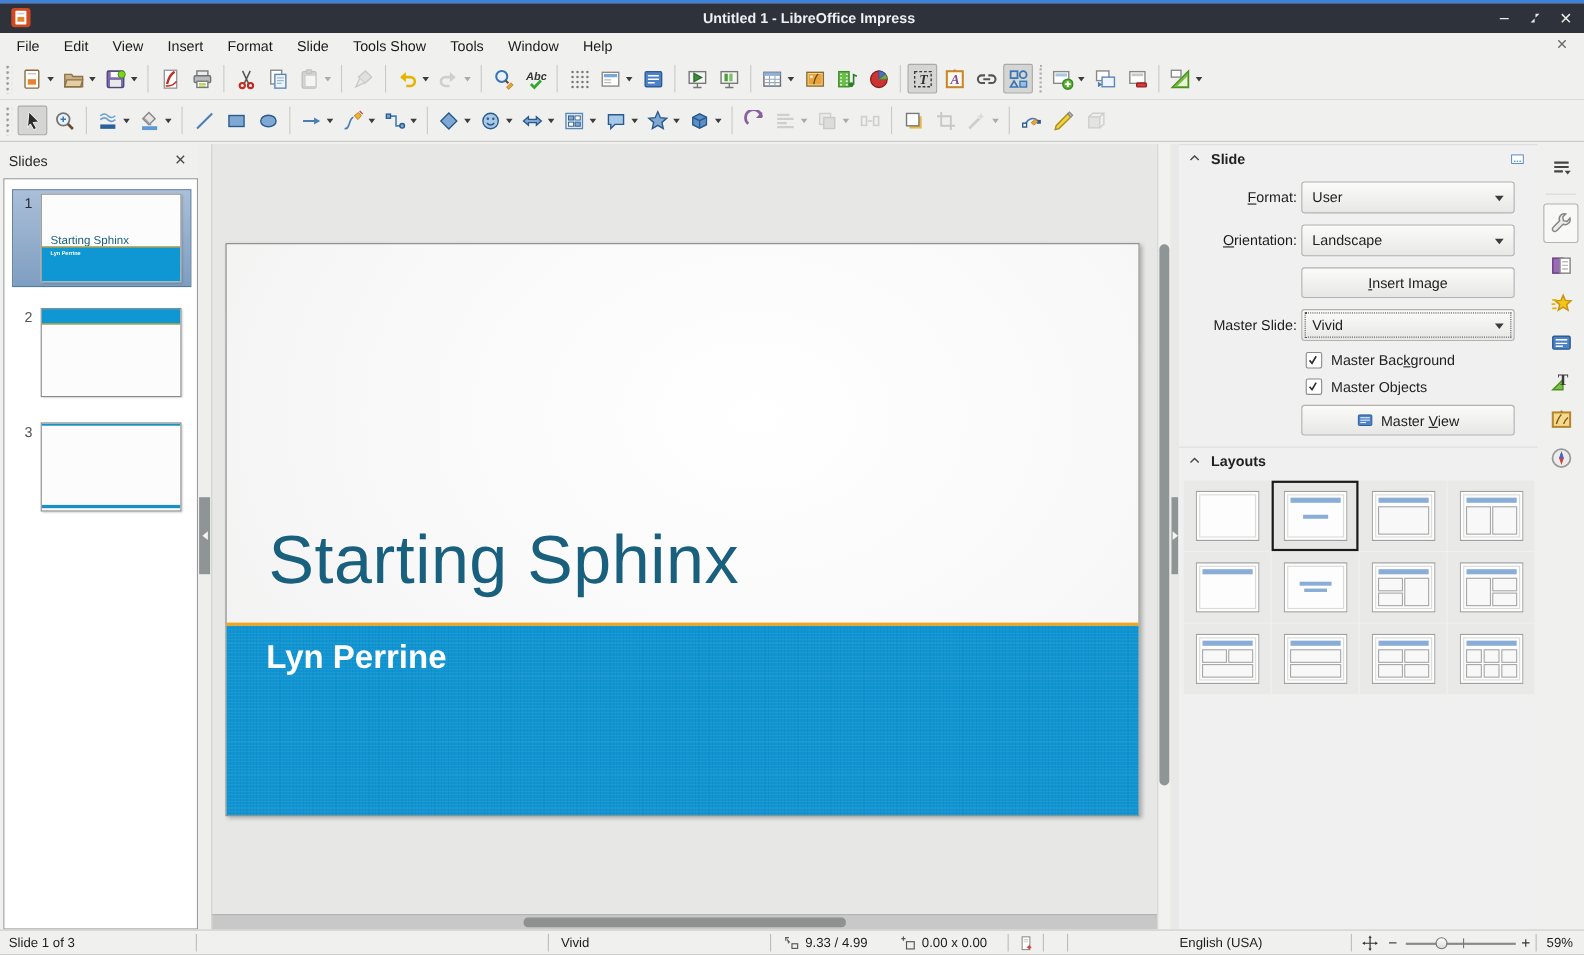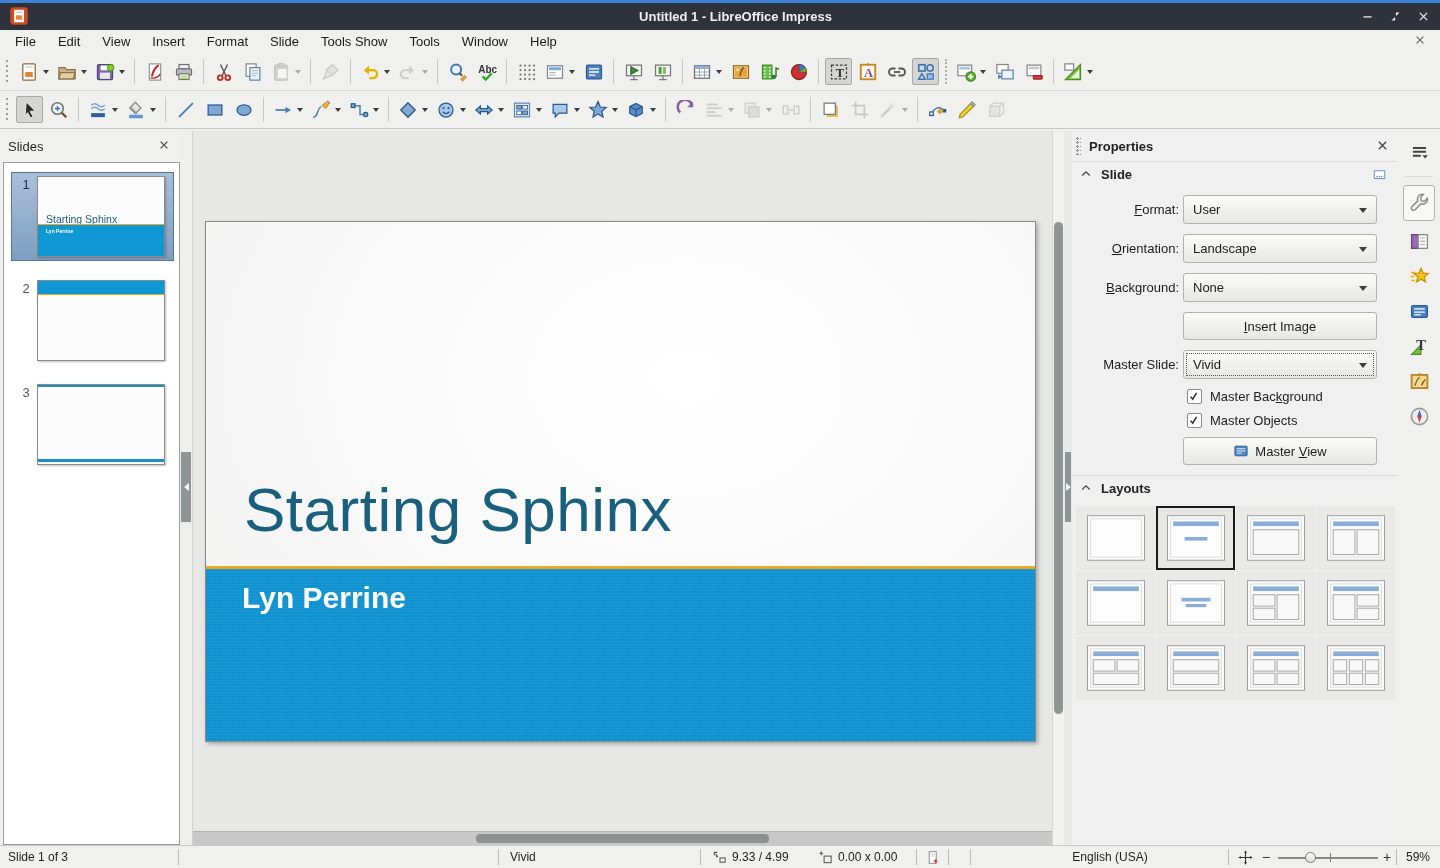--- a/index.html
+++ b/index.html
@@ -16,21 +16,21 @@
   .winbtn{width:18px;height:18px;display:flex;align-items:center;justify-content:center;}
   .winbtn svg{width:13px;height:13px;}
 
   
   .menubar{position:relative;height:23px;background:#f0f0ef;display:flex;align-items:center;padding-left:4px;}
   .menu-item{padding:2px 11px;color:#1a1a1a;}
   .doc-close{position:absolute;right:12px;top:4px;width:14px;height:14px;}
   .doc-close svg{width:12px;height:12px;}
 
   
-  .toolbar{height:38px;background:#f0f0ef;display:flex;align-items:center;border-bottom:1px solid #dadad8;padding-left:2px;}
+  .toolbar{height:38px;background:#f0f0ef;display:flex;align-items:center;border-bottom:1px solid #dadad8;padding-left:2px;font-style:italic;}
   #toolbar-draw{border-bottom:1px solid #c6c6c4;}
   .grip{width:6px;height:26px;margin:0 4px 0 3px;background:radial-gradient(circle at 2px 2px,#9a9a9a 1.1px,transparent 1.3px);background-size:5px 5px;}
   .tbtn{height:27px;min-width:27px;display:inline-flex;align-items:center;justify-content:center;border:1px solid transparent;border-radius:2px;margin:0 1px;padding:0 2px;}
   .tbtn svg{width:20px;height:20px;}
   .tbtn.pressed{background:#d5d5d4;border-color:#a9a9a9;}
   .tbtn.disabled{filter:grayscale(.9);opacity:.38;}
   .dd{width:0;height:0;border-left:3.5px solid transparent;border-right:3.5px solid transparent;border-top:4px solid #3c3c3c;margin-left:4px;}
   .tsep{width:1px;height:25px;background:#c9c9c7;margin:0 5px;}
   .tsep.dotted{width:0;background:none;border-left:2px dotted #adadad;}
 
@@ -780,27 +780,20 @@
         <div class="thumb"></div>
       </div>
 
     <div class="vsplit right">
       <div class="handle">
           <span class="arr-right"></span>
         </div>
     </div>
 
     <div class="props">
-      <div class="props-header">
-        <span class="grip-dots"></span>
-        <span class="props-title">Properties</span>
-        <span class="pclose"><svg viewBox="0 0 16 16">
-              <path d="M3.5 3.5l9 9M12.5 3.5l-9 9" stroke="#4a4a4a" stroke-width="1.7"></path>
-            </svg></span>
-      </div>
 
       <div class="sec-head">
         <span class="chev"><svg viewBox="0 0 16 16">
               <path d="M3 10l5-5 5 5" fill="none" stroke="#444" stroke-width="1.6"></path>
             </svg></span>
         <span class="sec-title">Slide</span>
         <span class="launcher"><svg viewBox="0 0 16 16">
               <rect x="1.5" y="3.5" width="13" height="9.5" fill="#fff" stroke="#4a7fb5"></rect>
               <circle cx="5" cy="10.5" r=".9" fill="#4a7fb5"></circle>
               <circle cx="8" cy="10.5" r=".9" fill="#4a7fb5"></circle>
@@ -816,27 +809,20 @@
               <i class="ca"></i>
             </div>
         </div>
         <div class="frow">
           <label><u>O</u>rientation:</label>
           <div class="combo">
               <span>Landscape</span>
               <i class="ca"></i>
             </div>
         </div>
-        <div class="frow">
-          <label><u>B</u>ackground:</label>
-          <div class="combo">
-              <span>None</span>
-              <i class="ca"></i>
-            </div>
-        </div>
         <div class="frow btnrow">
           <button class="pbtn">
               <span><u>I</u>nsert Image</span>
             </button>
         </div>
         <div class="frow">
           <label>Master Slide:</label>
           <div class="combo focused">
               <span>Vivid</span>
               <i class="ca"></i>

